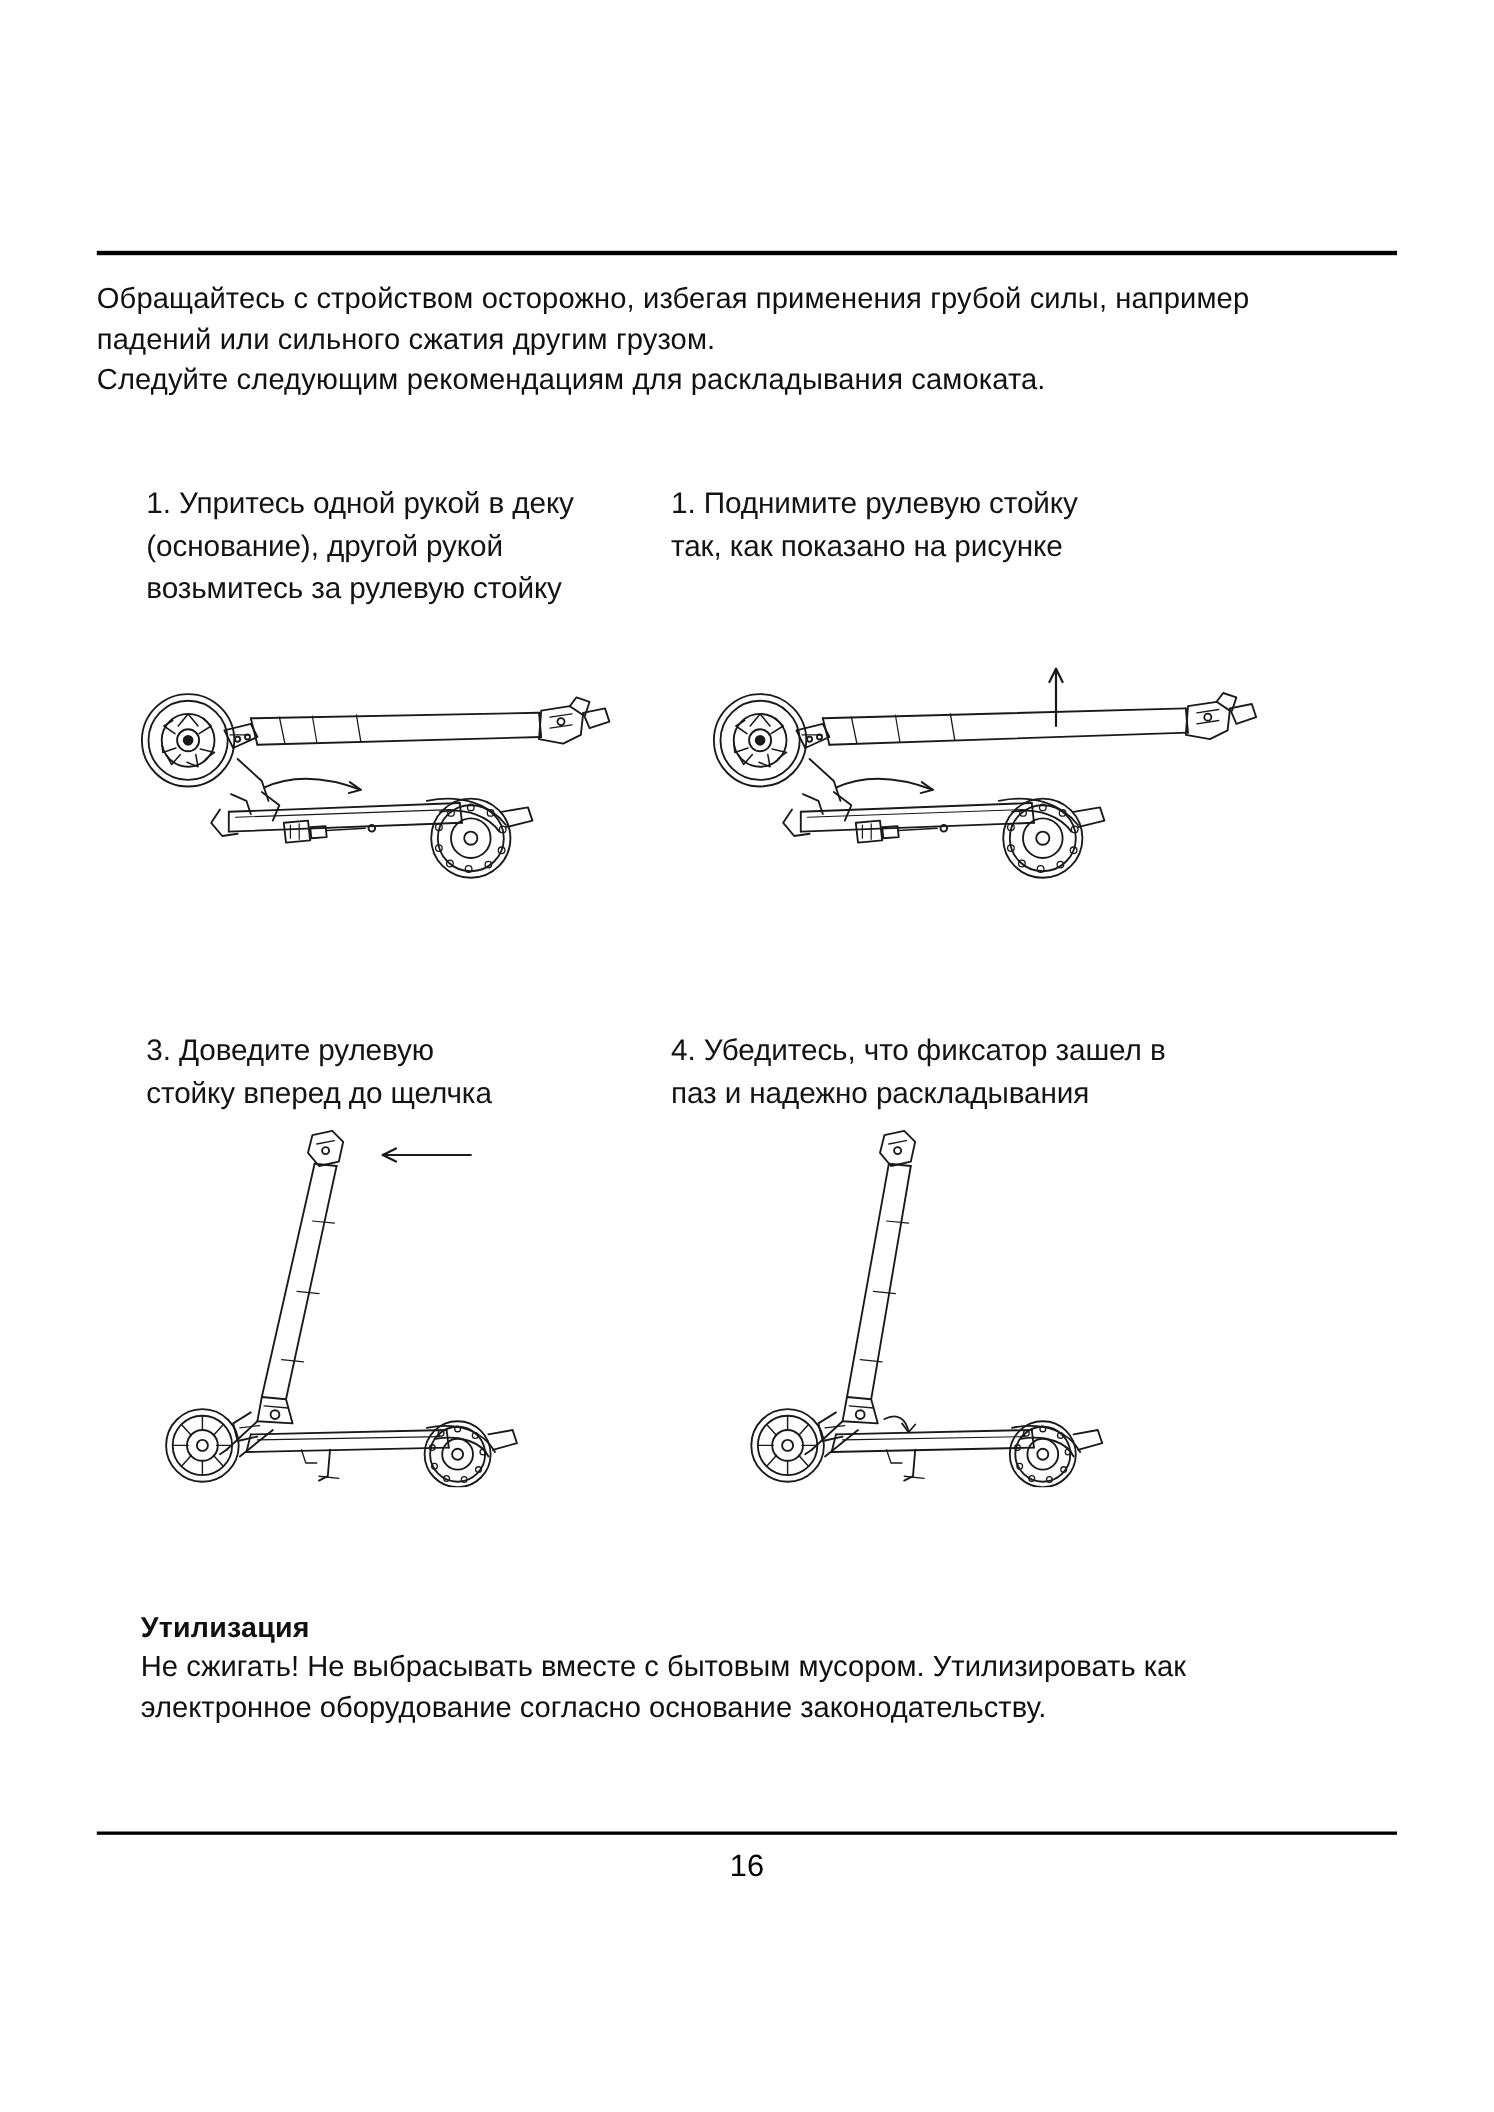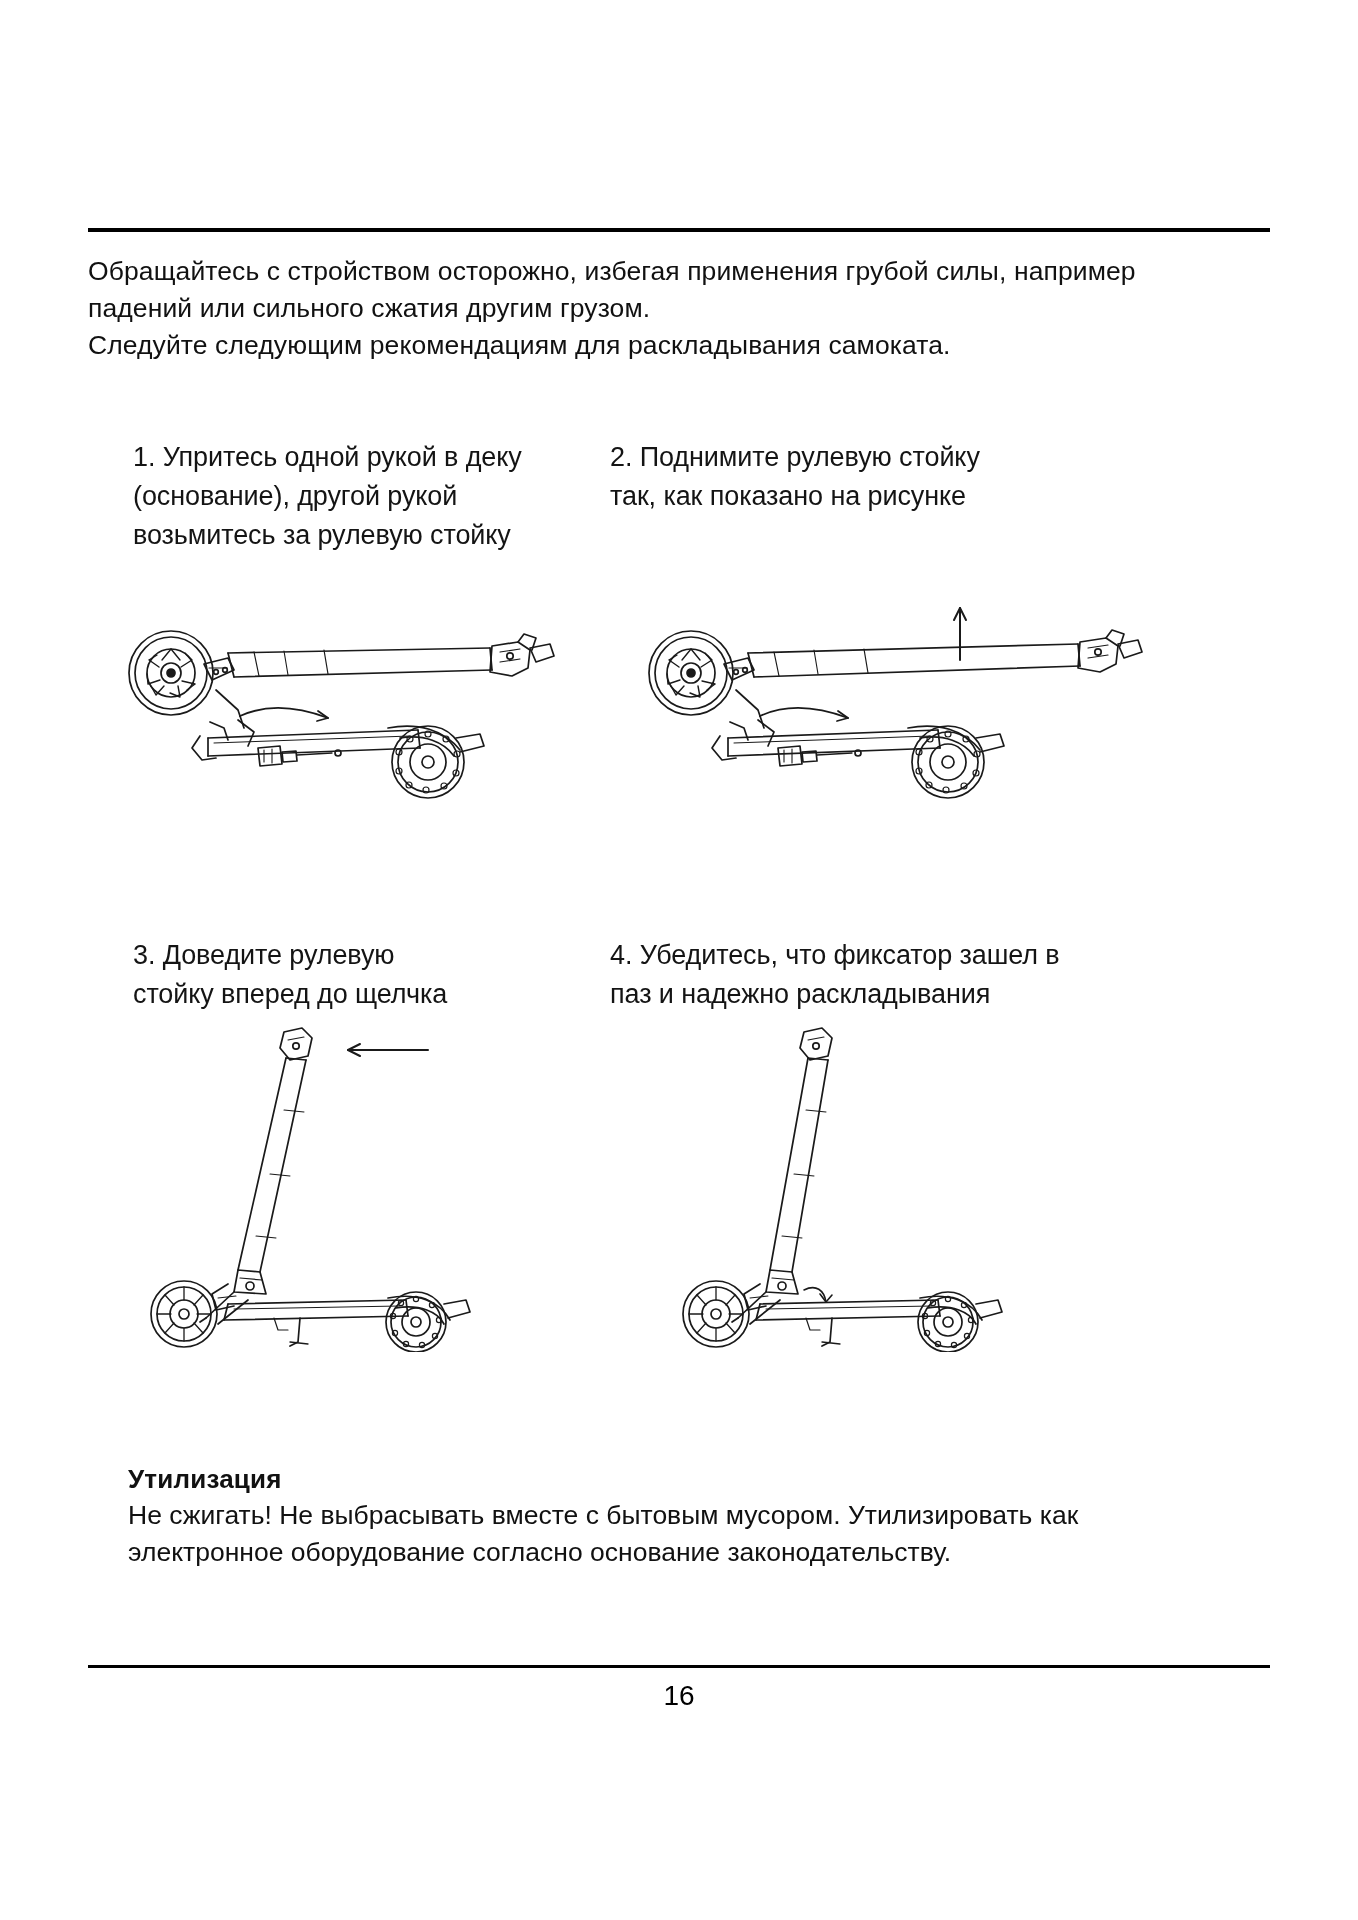--- a/index.html
+++ b/index.html
@@ -153,21 +153,21 @@
     <p>Следуйте следующим рекомендациям для раскладывания самоката.</p>
   </div>
 
   <div class="steps-row row-a">
     <div class="col-left step-cap">
       <span class="ln">1. Упритесь одной рукой в деку</span>
       <span class="ln">(основание), другой рукой</span>
       <span class="ln">возьмитесь за рулевую стойку</span>
     </div>
     <div class="col-right step-cap">
-      <span class="ln">2. Поднимите рулевую стойку</span>
+      <span class="ln">1. Поднимите рулевую стойку</span>
       <span class="ln">так, как показано на рисунке</span>
     </div>
   </div>
 
   <div class="figs-row row-a">
 
     <div class="fig f1">
       <svg width="520" height="210" viewBox="0 0 520 210">
         <g fill="none" stroke="#1a1a1a" stroke-width="1.7" stroke-linejoin="round" stroke-linecap="round">
 

